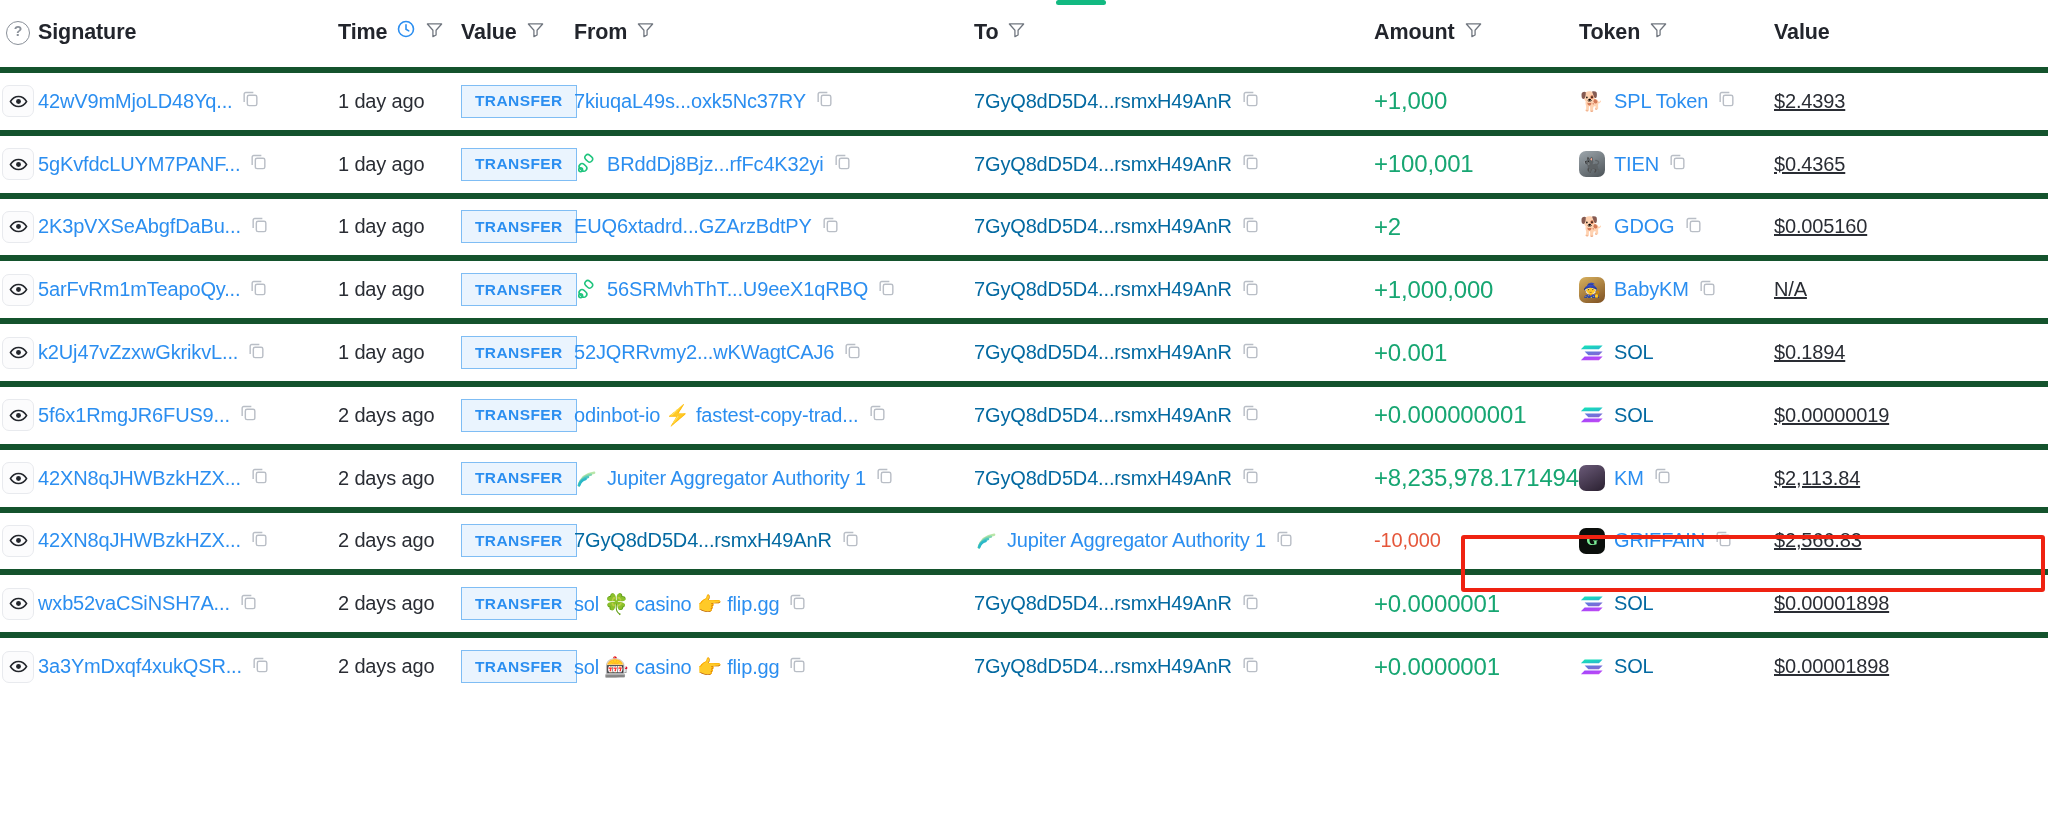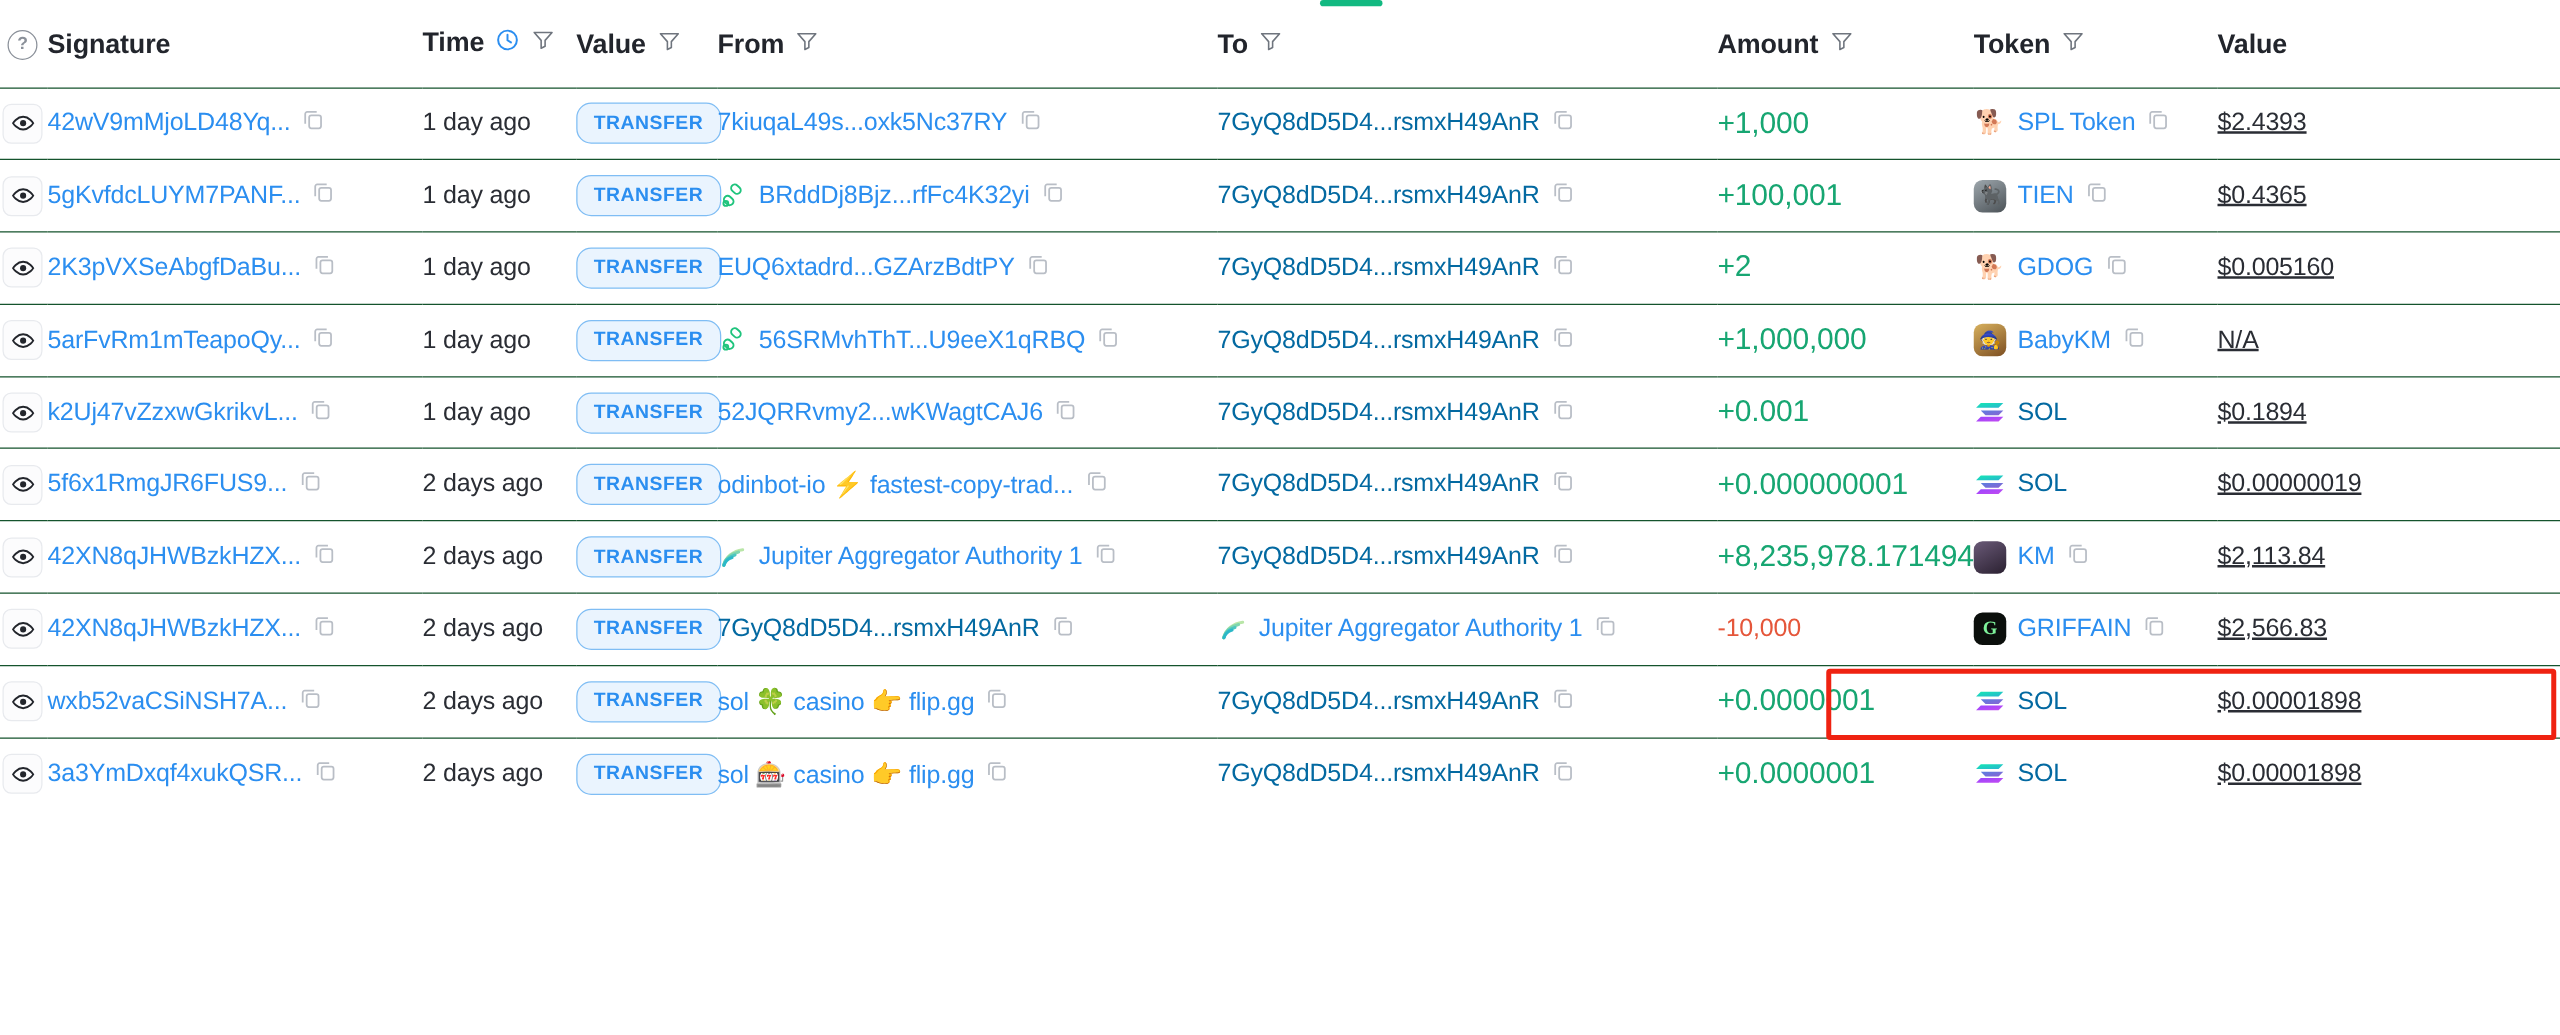--- a/index.html
+++ b/index.html
@@ -62,21 +62,21 @@
     top: 0;
     width: 50px;
     height: 5px;
     background: #12b981;
     border-radius: 3px;
   }
 
   
   tbody tr {
     height: 56.8px;
-    border-top: 1px solid #14532d;
+    border-top: 6px solid #14532d;
   }
   tbody td {
     font-size: 20px;
     color: #2a2d34;
     padding: 0;
     vertical-align: middle;
     white-space: nowrap;
     letter-spacing: -0.15px;
   }
 
@@ -127,21 +127,21 @@
   .copy-icon { cursor: pointer; flex: 0 0 auto; }
 
   
   .pill {
     display: inline-flex;
     align-items: center;
     justify-content: center;
     height: 31px;
     padding: 0 13px;
     border: 1px solid #7fbdf4;
-    border-radius: 12px;
+    border-radius: 0;
     background: #eaf4fe;
     color: #2b8ef0;
     font-size: 15.5px;
     font-weight: 600;
     letter-spacing: 0.4px;
     cursor: pointer;
   }
 
   
   .amt-pos { color: #17a672; font-size: 24px; }

